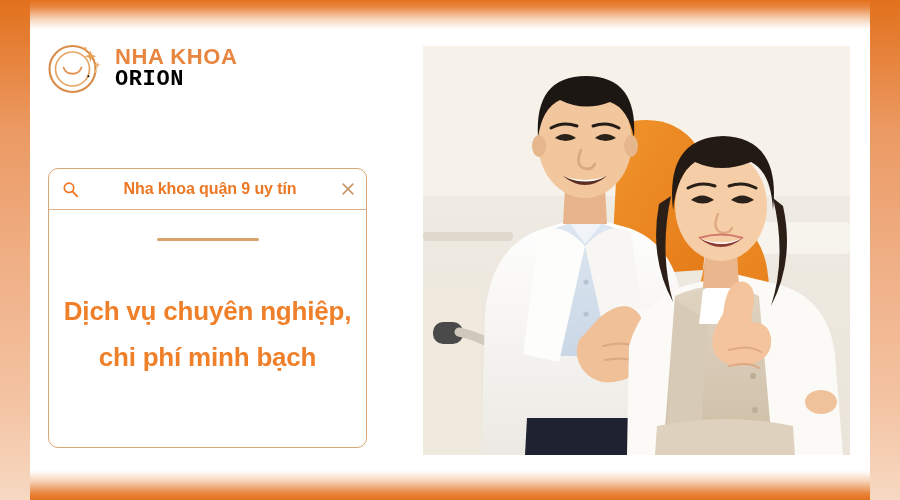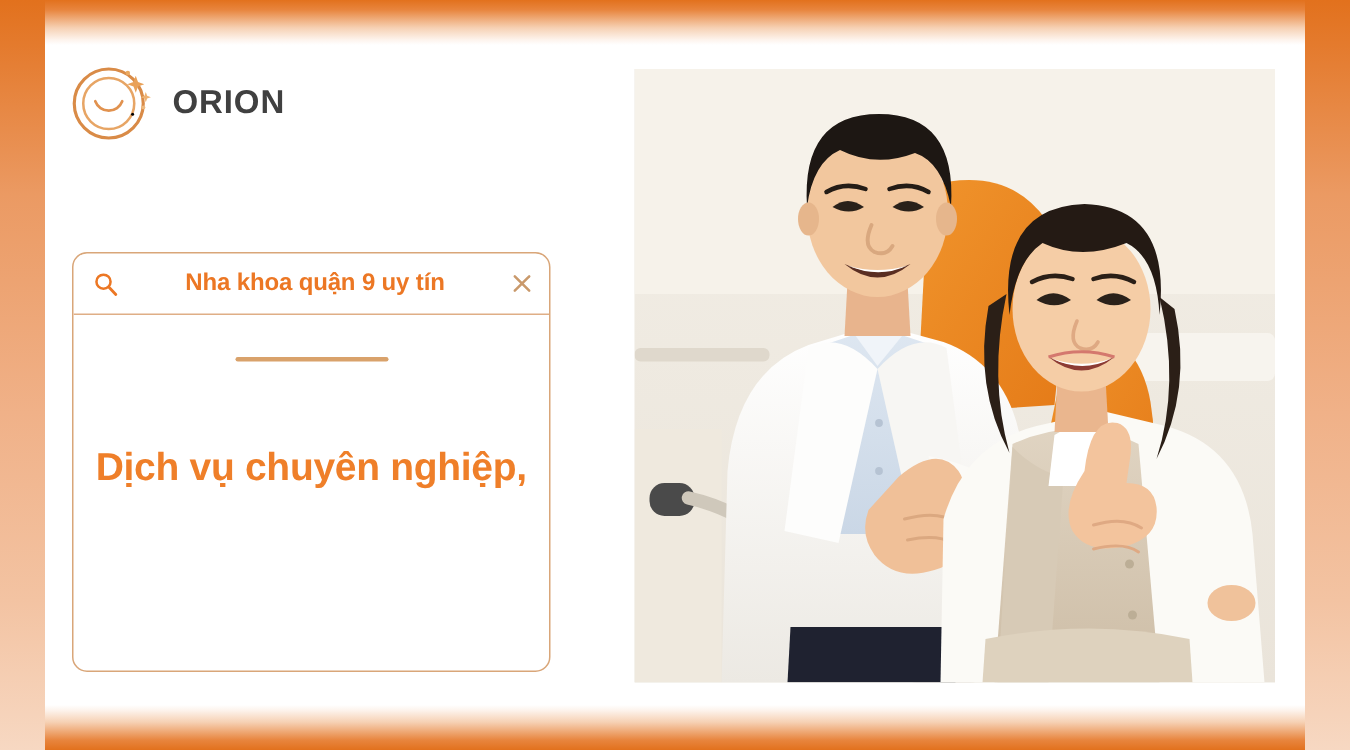--- a/index.html
+++ b/index.html
@@ -59,21 +59,21 @@
   }
   .logo-mark { width: 60px; height: 60px; flex: 0 0 60px; }
   .logo-words {
     display: flex; flex-direction: column;
     line-height: 1.06;
     font-weight: 700;
     font-size: 22px;
     letter-spacing: 0.6px;
     color: #e8853e;
   }
-  .logo-words .l2 { color: #404040; }
+  .logo-words .l2 { color: #000000; font-family: Liberation Mono, monospace; }
 
   
   .card {
     position: absolute;
     left: 18px; top: 138px;
     width: 319px; height: 280px;
     border: 1px solid #d9a679;
     border-radius: 10px;
     background: #ffffff;
     overflow: hidden;
@@ -158,20 +158,21 @@
           <circle cx="27.5" cy="31" r="17" fill="none" stroke="#e7a565" stroke-width="1.7"></circle>
           <path d="M18.5 29.5 a9.6 9.6 0 0 0 18 0" fill="none" stroke="#e1924f" stroke-width="1.8" stroke-linecap="round"></path>
           <path d="M45.5 12.5 l1.5 4.2 4.2 1.5 -4.2 1.5 -1.5 4.2 -1.5 -4.2 -4.2 -1.5 4.2 -1.5 z" fill="#e9a158"></path>
           <path d="M52.2 23.4 l0.9 2.5 2.5 0.9 -2.5 0.9 -0.9 2.5 -0.9 -2.5 -2.5 -0.9 2.5 -0.9 z" fill="#edb273"></path>
           <circle cx="40.2" cy="10.6" r="1.5" fill="#eaa961"></circle>
           <circle cx="50.6" cy="33.6" r="1.3" fill="#eeb97f"></circle>
           <circle cx="43.4" cy="38.2" r="1.0" fill="#f0c severity"></circle>
         </svg>
       </span>
       <span class="logo-words">
+        <span class="l1">NHA KHOA</span>
         <span class="l2">ORION</span>
       </span>
     </div>
 
     <div class="card">
 
       <div class="search-row">
         <span class="search-icon">
           <svg viewBox="0 0 17 17" xmlns="http://www.w3.org/2000/svg">
             <circle cx="7" cy="6.8" r="4.7" fill="none" stroke="#ec7724" stroke-width="1.7"></circle>
@@ -184,20 +185,21 @@
             <line x1="2.2" y1="2.2" x2="11.8" y2="11.8" stroke="#c9996b" stroke-width="1.7" stroke-linecap="round"></line>
             <line x1="11.8" y1="2.2" x2="2.2" y2="11.8" stroke="#c9996b" stroke-width="1.7" stroke-linecap="round"></line>
           </svg>
         </span>
       </div>
 
       <div class="card-body">
         <div class="divider"></div>
         <div class="headline">
           <div>Dịch vụ chuyên nghiệp,</div>
+          <div>chi phí minh bạch</div>
         </div>
       </div>
 
     </div>
 
     <div class="photo" title="Bác sĩ nha khoa và khách hàng giơ ngón tay cái">
       <svg viewBox="0 0 427 409" xmlns="http://www.w3.org/2000/svg" preserveAspectRatio="xMidYMid slice">
         <defs>
           <linearGradient id="wall" x1="0" y1="0" x2="0" y2="1">
             <stop offset="0" stop-color="#f3efe7"></stop>

